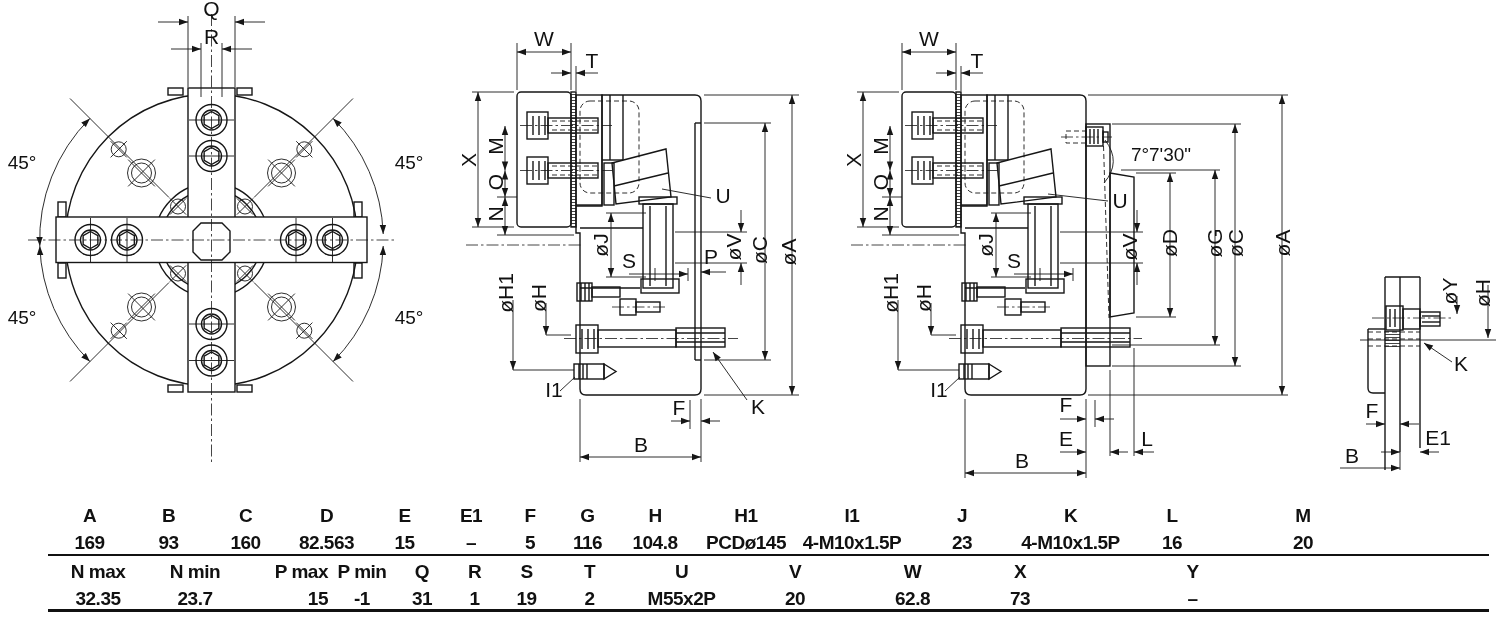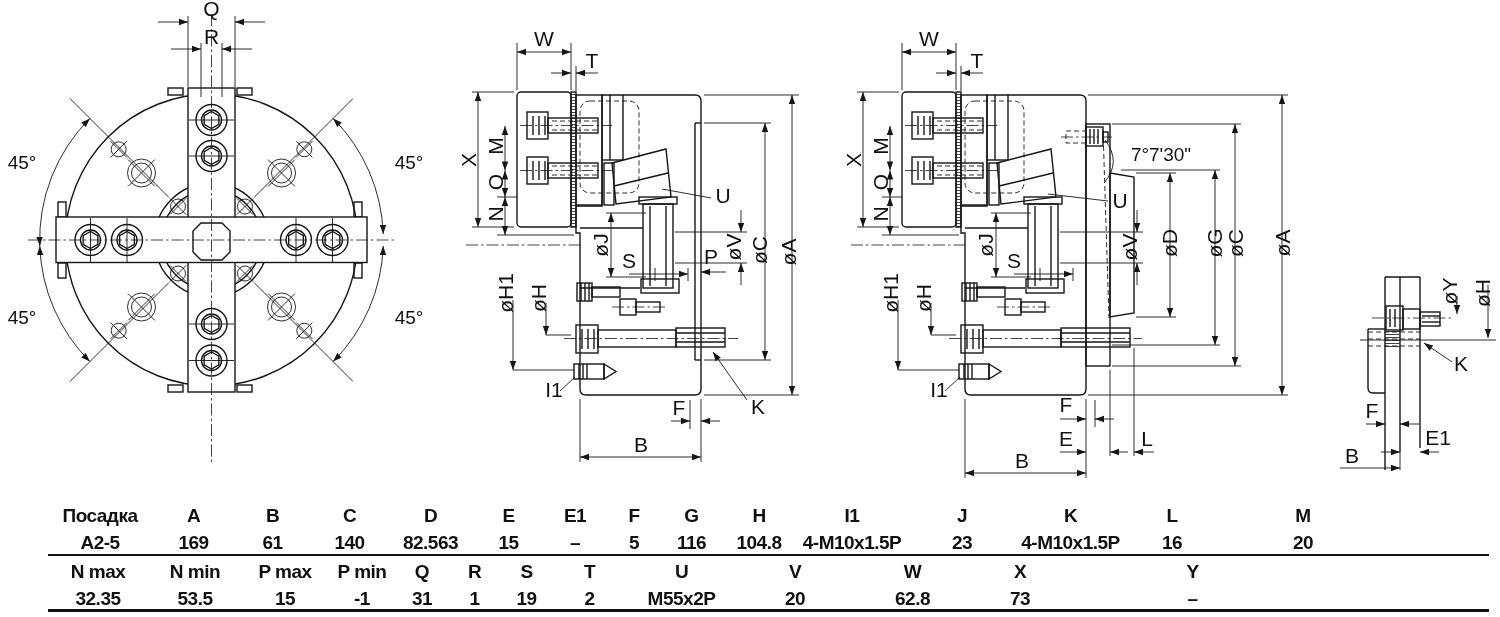--- a/index.html
+++ b/index.html
@@ -487,35 +487,31 @@
   <text class="L" transform="translate(1457 291) rotate(-90)" text-anchor="middle">øY</text>
   <text class="L" transform="translate(1490 293) rotate(-90)" text-anchor="middle">øH</text>
   <text class="L" x="1461" y="371" text-anchor="middle">K</text>
   <text class="L" x="1372" y="418" text-anchor="middle">F</text>
   <text class="L" x="1438" y="445" text-anchor="middle">E1</text>
   <text class="L" x="1352" y="463" text-anchor="middle">B</text>
 </g>
 </svg>
 
 <div id="t1" class="tbl">
-      <div class="col" style="width: 104px;">
-        <div class="th">Посадка</div>
-        <div class="td">A2-5</div>
-      </div>
       <div class="col" style="width: 83px;">
         <div class="th">A</div>
         <div class="td">169</div>
       </div>
       <div class="col" style="width: 75px;">
         <div class="th">B</div>
-        <div class="td">61</div>
+        <div class="td">93</div>
       </div>
       <div class="col" style="width: 79px;">
         <div class="th">C</div>
-        <div class="td">140</div>
+        <div class="td">160</div>
       </div>
       <div class="col" style="width: 83px;">
         <div class="th">D</div>
         <div class="td">82.563</div>
       </div>
       <div class="col" style="width: 73px;">
         <div class="th">E</div>
         <div class="td">15</div>
       </div>
       <div class="col" style="width: 60px;">
@@ -526,20 +522,24 @@
         <div class="th">F</div>
         <div class="td">5</div>
       </div>
       <div class="col" style="width: 57px;">
         <div class="th">G</div>
         <div class="td">116</div>
       </div>
       <div class="col" style="width: 78px;">
         <div class="th">H</div>
         <div class="td">104.8</div>
+      </div>
+      <div class="col" style="width: 104px;">
+        <div class="th">H1</div>
+        <div class="td">PCDø145</div>
       </div>
       <div class="col" style="width: 108px;">
         <div class="th">I1</div>
         <div class="td">4-M10x1.5P</div>
       </div>
       <div class="col" style="width: 112px;">
         <div class="th">J</div>
         <div class="td">23</div>
       </div>
       <div class="col" style="width: 105px;">
@@ -556,23 +556,23 @@
       </div>
     </div>
 <div id="rule-mid" class="rule"></div>
 <div id="t2" class="tbl">
       <div class="col" style="width: 100px;">
         <div class="th">N max</div>
         <div class="td">32.35</div>
       </div>
       <div class="col" style="width: 94px;">
         <div class="th">N min</div>
-        <div class="td">53.5</div>
-      </div>
-      <div class="col" style="width: 86px;">
+        <div class="td">23.7</div>
+      </div>
+      <div class="col" style="width: 86px; align-items: flex-end;">
         <div class="th">P max</div>
         <div class="td">15</div>
       </div>
       <div class="col" style="width: 68px;">
         <div class="th">P min</div>
         <div class="td">-1</div>
       </div>
       <div class="col" style="width: 52px;">
         <div class="th">Q</div>
         <div class="td">31</div>

